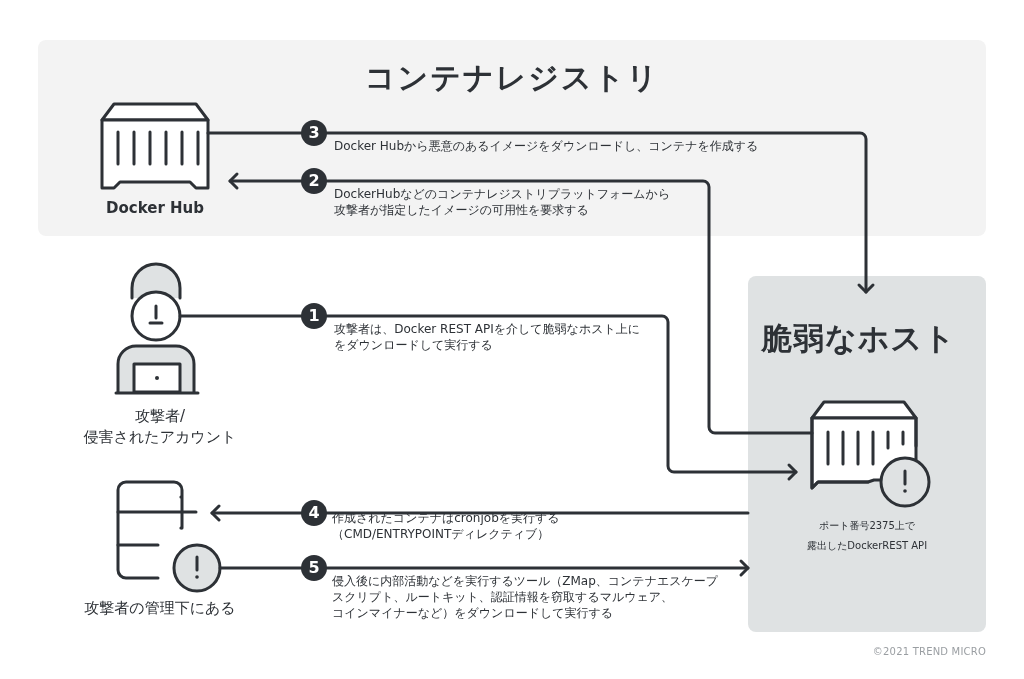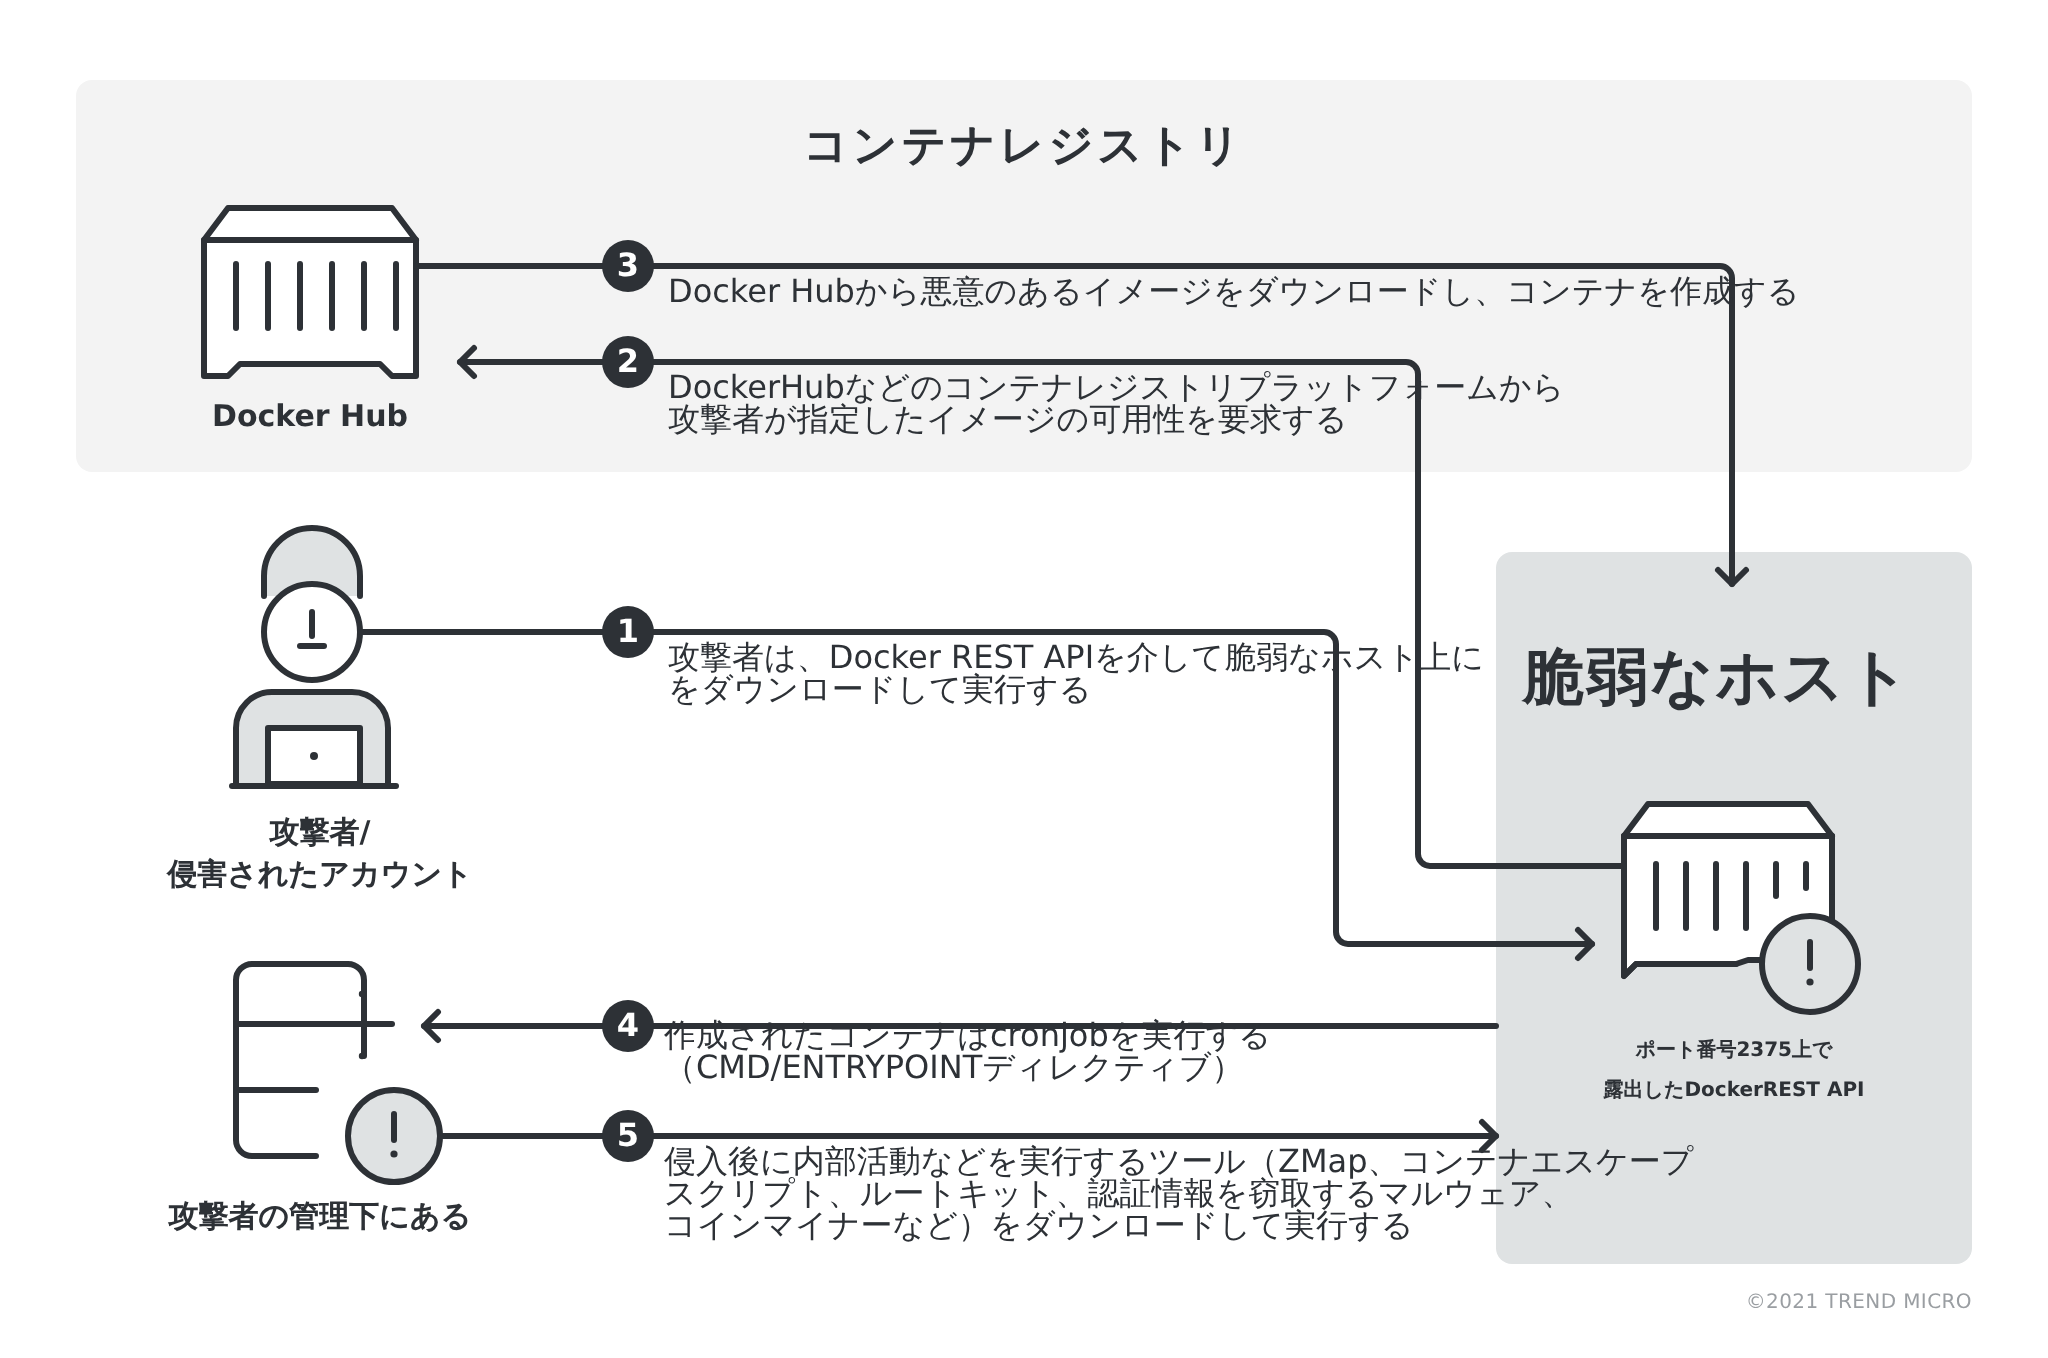--- a/index.html
+++ b/index.html
@@ -3,26 +3,26 @@
 <meta charset="utf-8">
 <style>
   html, body { margin:0; padding:0; background:#ffffff; }
   body { width:1024px; height:679px; position:relative; overflow:hidden;
          font-family:"DejaVu Sans","Liberation Sans",sans-serif; color:#2d3136; }
   .panel-registry { position:absolute; left:38px; top:40px; width:948px; height:196px;
          background:#f3f3f3; border-radius:8px; }
   .panel-host { position:absolute; left:748px; top:276px; width:238px; height:356px;
          background:#dfe2e3; border-radius:8px; }
   .registry-title { position:absolute; left:0; width:1024px; top:58px; text-align:center;
-         font-size:22px; font-weight:bold; letter-spacing:2px; color:#2d3136; }
+         font-size:30px; font-weight:bold; letter-spacing:2px; color:#2d3136; }
   .host-title { position:absolute; left:748px; width:221px; top:318px; text-align:center;
          font-size:31px; font-weight:bold; letter-spacing:1px; color:#2d3136; }
   svg.diagram { position:absolute; left:0; top:0; }
-  .lbl { position:absolute; font-size:16px; line-height:16px; color:#2d3136; white-space:nowrap; }
-  .node-label { position:absolute; font-size:15px; line-height:21px; text-align:center; color:#2d3136;font-weight:bold; }
+  .lbl { position:absolute; font-size:12px; line-height:16px; color:#2d3136; white-space:nowrap; }
+  .node-label { position:absolute; font-size:15px; line-height:21px; text-align:center; color:#2d3136; }
   .node-label.bold { font-weight:bold; }
   .badge { position:absolute; width:26px; height:26px; border-radius:50%; background:#2d3136;
            color:#fff; font-weight:bold; font-size:16px; line-height:26px; text-align:center; }
   .copyright { position:absolute; right:38px; top:646px; font-size:10px; color:#9a9ea2; letter-spacing:0.2px; }
 </style>
 </head>
 <body>
 
 <div class="panel-registry"></div>
 <div class="panel-host"></div>

